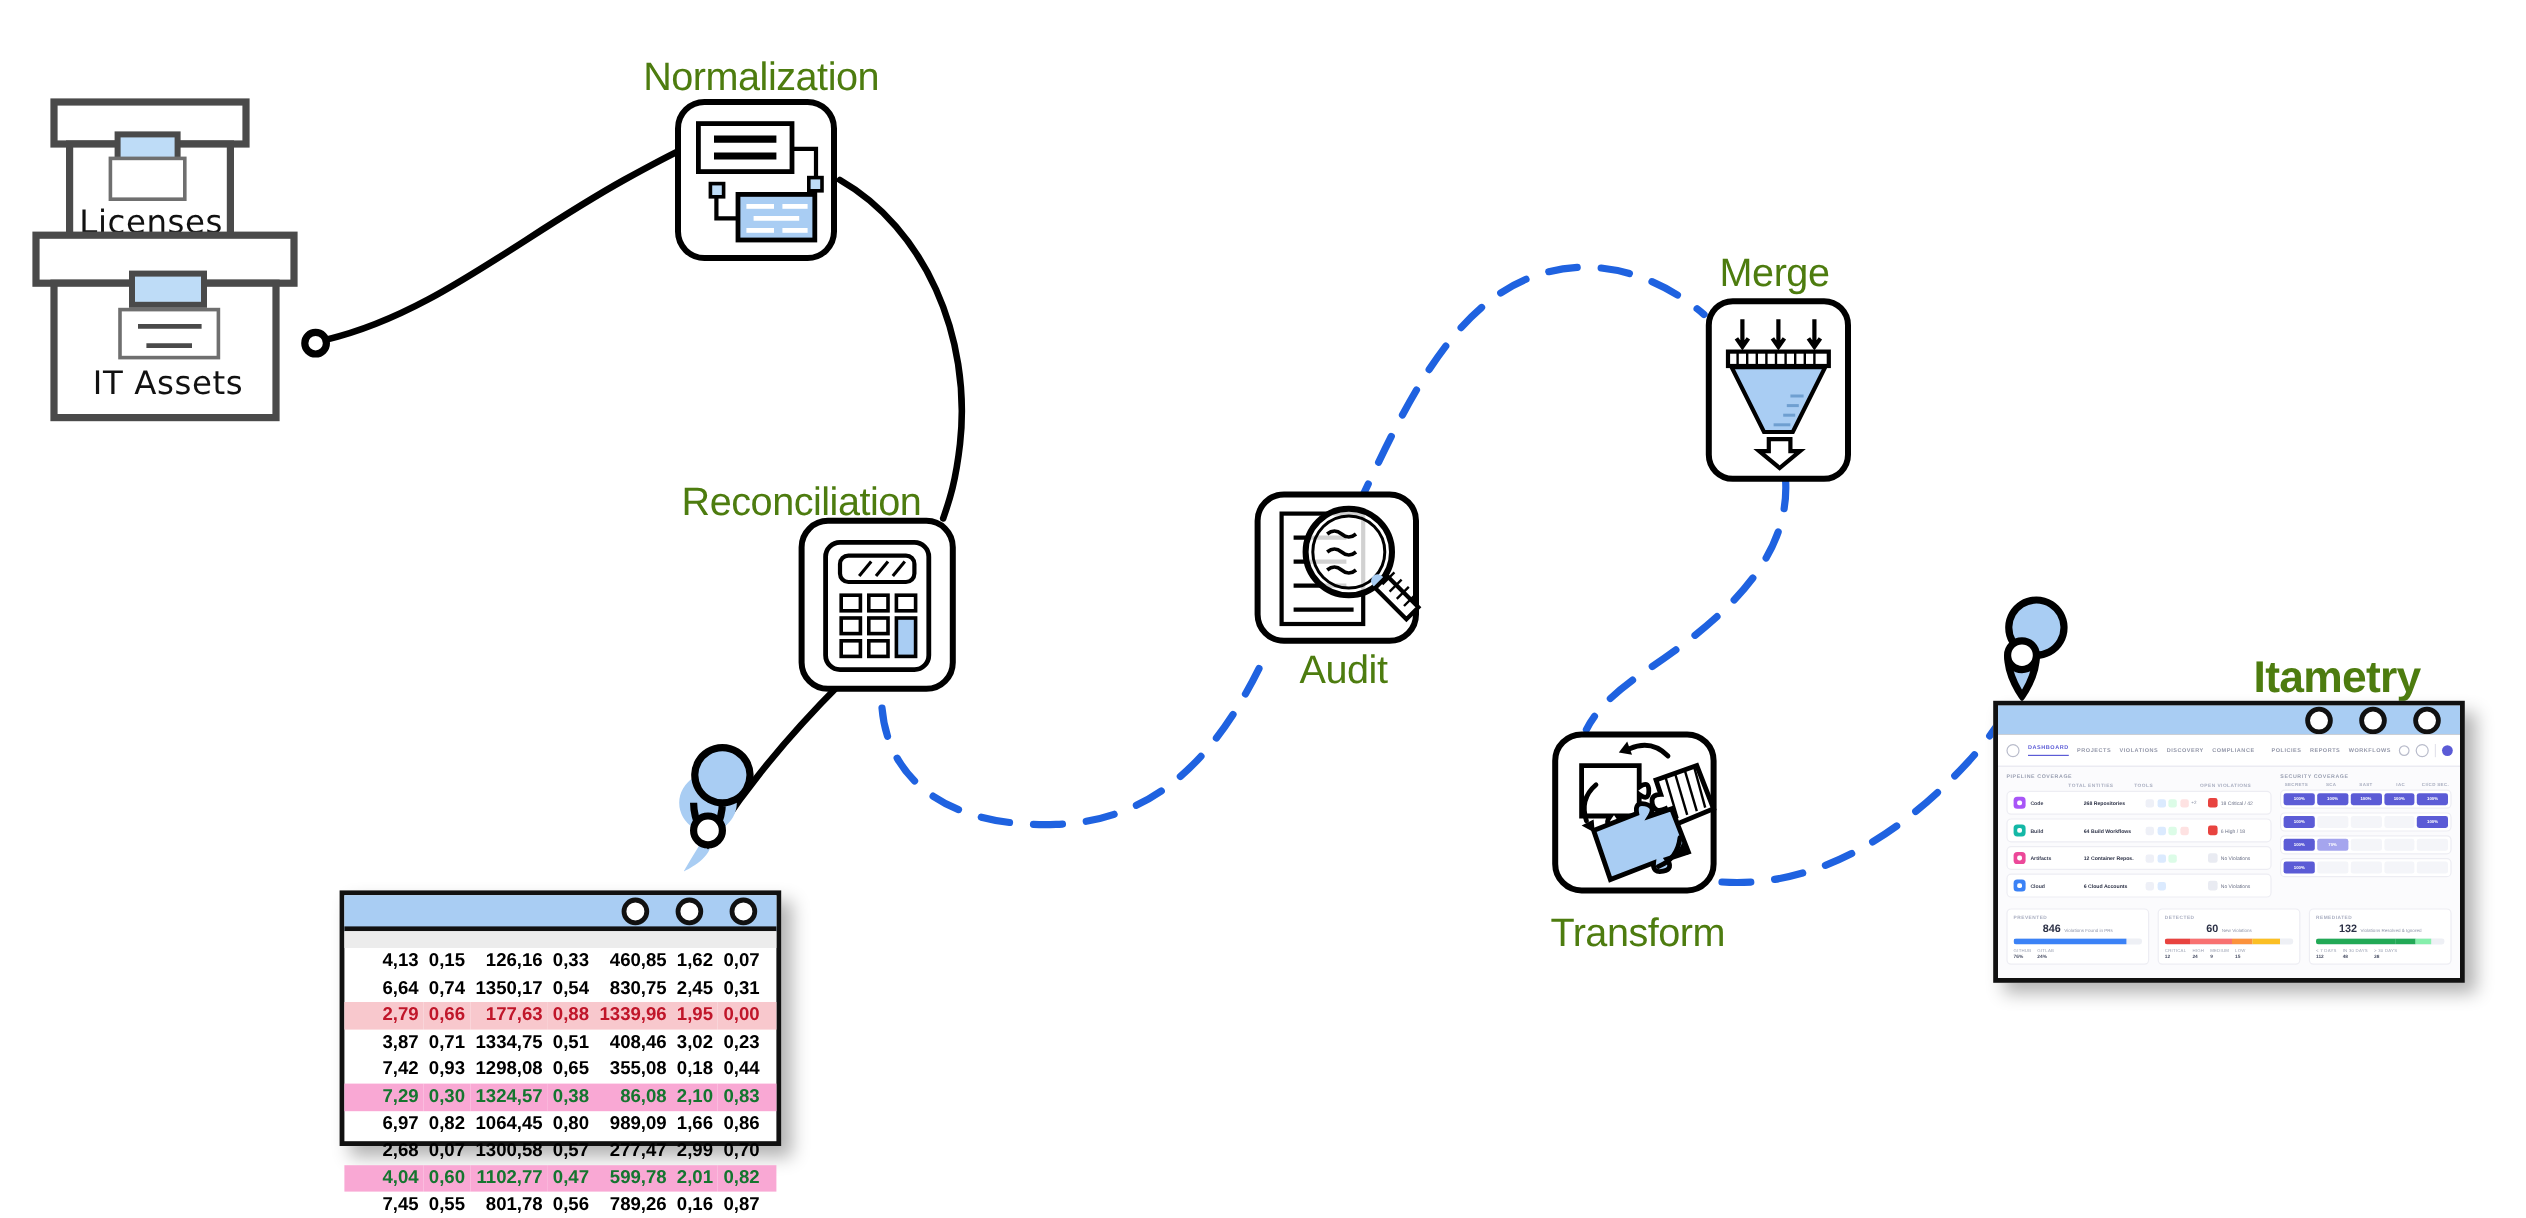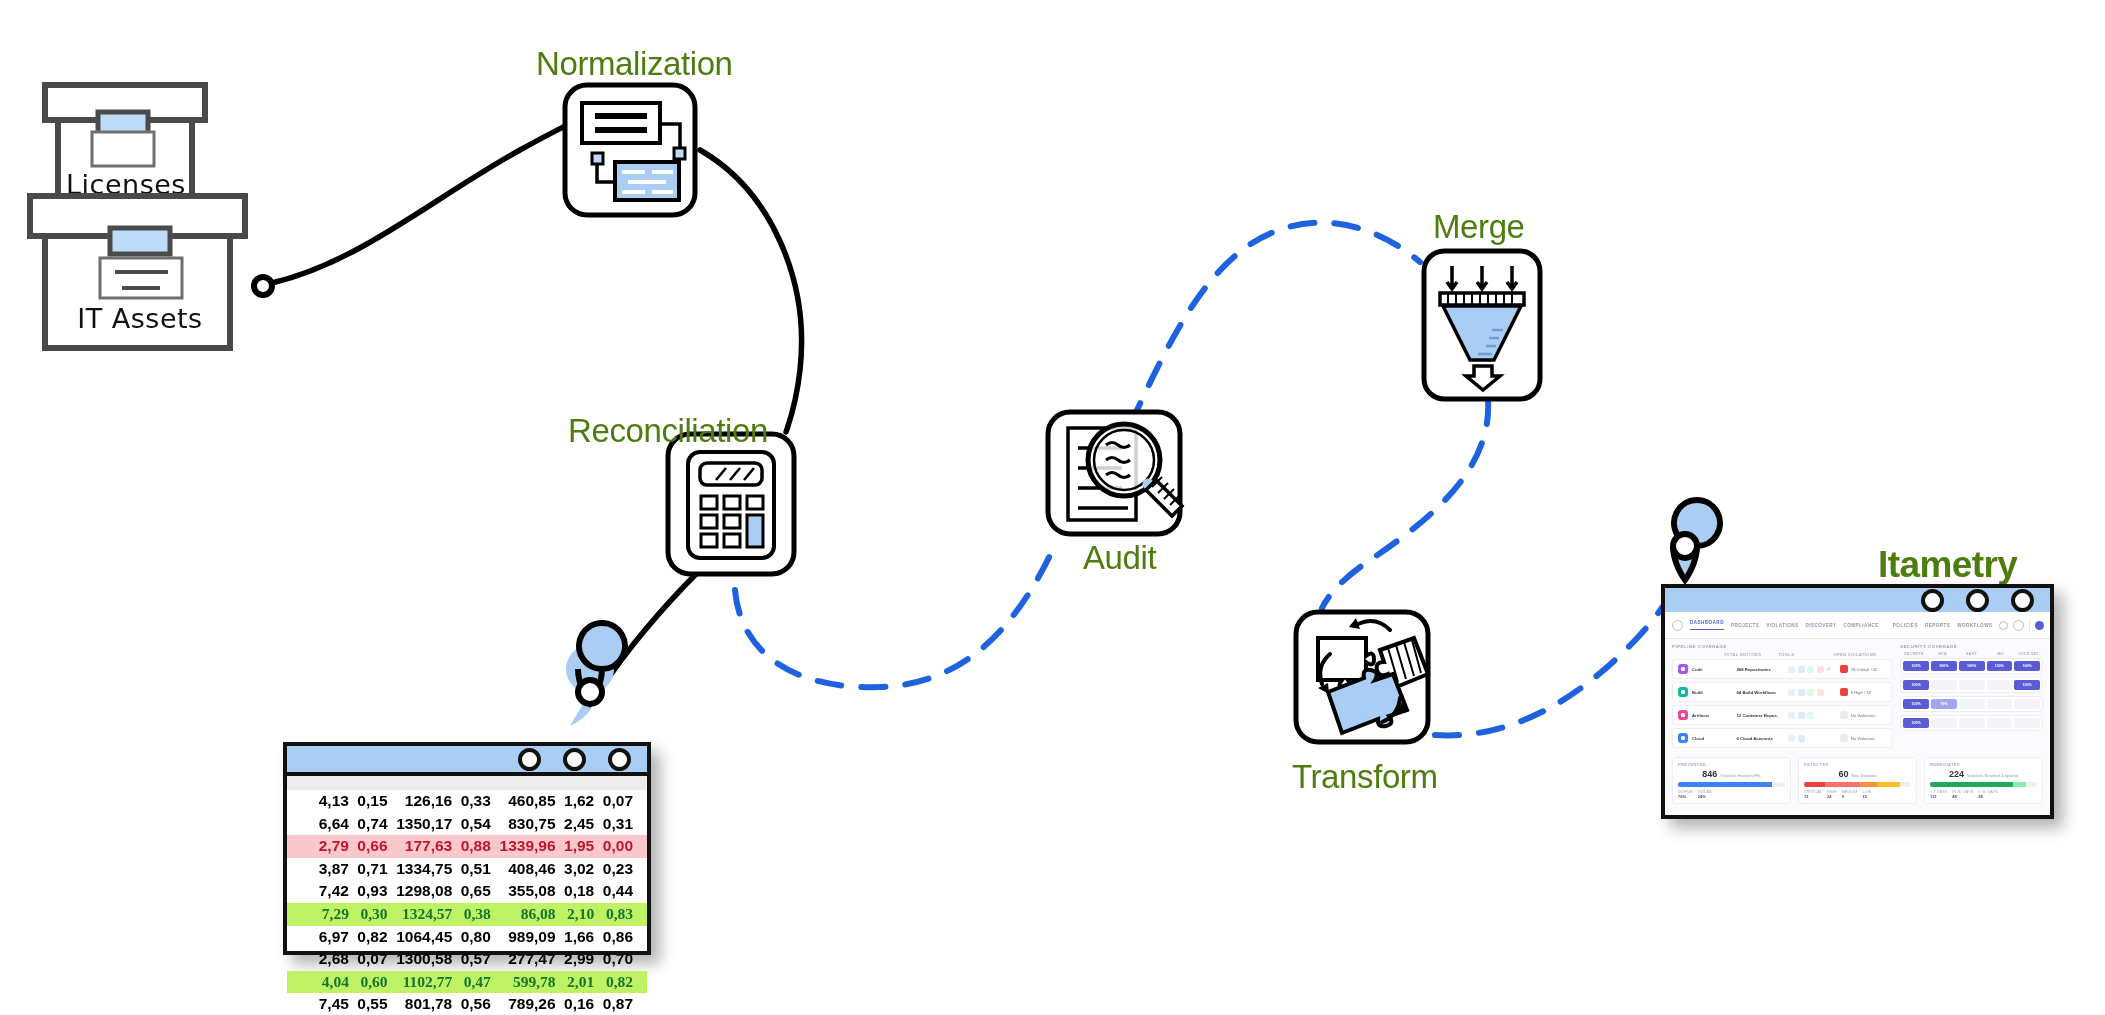--- a/index.html
+++ b/index.html
@@ -24,21 +24,21 @@
   #sn-win{left:283px;top:742px;width:360px;height:205px;}
   #sn-win .win-bar{height:26px;}
   .sn-table{width:100%;border-collapse:collapse;
             font-family:"Liberation Sans",sans-serif;
             font-size:15.5px;font-weight:700;}
   .sn-table td{padding:1px 4px;text-align:right;line-height:1.33;}
   .sn-table td:first-child{padding-left:31px;}
   .sn-table td:last-child{padding-right:14px;}
   .sn-table tr.rowhead td{height:14px;background:#ececec;padding:0;}
   tr.r-red   td{background:#f8c8cd;color:#c0162a;}
-  tr.r-green td{background:#bef264;color:#15752f;font-family:Liberation Serif, serif;}
+  tr.r-green td{background:#f9a8d4;color:#15752f;}
 
   
   #it-win{left:1661px;top:584px;width:385px;height:227px;}
   #it-win .win-bar{height:24px;}
   .dash{position:absolute;inset:24px 0 0 0;background:#fbfbfd;
         font-family:"Liberation Sans",sans-serif;overflow:hidden;}
   .dash-nav{display:flex;align-items:center;height:26px;padding:0 7px;
             background:#fff;border-bottom:1px solid #e7e7ef;gap:7px;}
   .gear-sm{width:9px;height:9px;border-radius:50%;
            border:1.6px solid #b9bccb;flex:none;}
@@ -256,21 +256,21 @@
     <path d="M590 669 a23 23 0 1 0 -0.01 0 m0.01 0 c0 18 -12 34 -12 34 s-12 -16 -12 -34" fill="#a9cdf3" stroke="#000" stroke-width="6" transform="translate(12,0)"></path>
     <circle cx="590" cy="692" r="12" fill="#fff" stroke="#000" stroke-width="6"></circle>
   </g>
   <g>
     <path d="M1685 546 a23 23 0 1 0 -0.01 0 m0.01 0 c0 18 -12 34 -12 34 s-12 -16 -12 -34" fill="#a9cdf3" stroke="#000" stroke-width="6" transform="translate(12,0)"></path>
     <circle cx="1685" cy="546" r="12" fill="#fff" stroke="#000" stroke-width="6"></circle>
   </g>
 </svg>
 
 <div class="lbl lbl-flow" style="left:536px;top:45px;">Normalization</div>
-<div class="lbl lbl-flow" style="left:568px;top:412px;">Reconciliation</div>
+<div class="lbl lbl-flow" style="left:568px;top:399px;">Reconciliation</div>
 <div class="lbl lbl-flow" style="left:1083px;top:539px;">Audit</div>
 <div class="lbl lbl-flow" style="left:1433px;top:208px;">Merge</div>
 <div class="lbl lbl-flow" style="left:1292px;top:758px;">Transform</div>
 <div class="lbl lbl-brand" style="left:1878px;top:544px;">Itametry</div>
 
 <div class="win" id="sn-win">
   <div class="win-bar">
     <span class="dot"></span>
     <span class="dot"></span>
     <span class="dot"></span>
@@ -562,21 +562,21 @@
               </div>
               <div>
                 <i>LOW</i>
                 <b>15</b>
               </div>
             </div>
           </div>
           <div class="stat">
             <div class="st-cap">REMEDIATED</div>
             <div class="st-val">
-              <span class="st-num">224</span>
+              <span class="st-num">132</span>
               <span class="st-sub">Violations Resolved &amp; Ignored</span>
             </div>
             <div class="bar">
               <i style="background: rgb(34, 169, 86); width: 62%; height: 100%; display: block;"></i>
               <i style="background: rgb(34, 169, 86); width: 16%; height: 100%; display: block;"></i>
               <i style="background: rgb(134, 239, 172); width: 12%; height: 100%; display: block;"></i>
             </div>
             <div class="lgd">
               <div>
                 <i>&lt; 7 DAYS</i>

